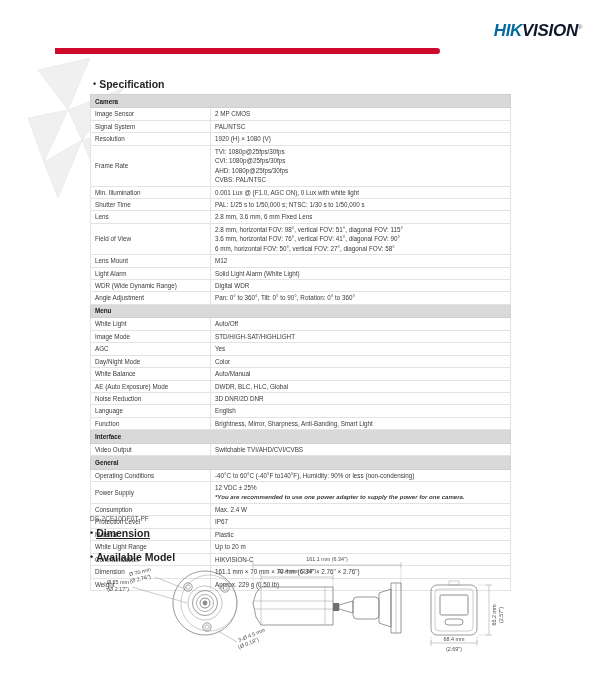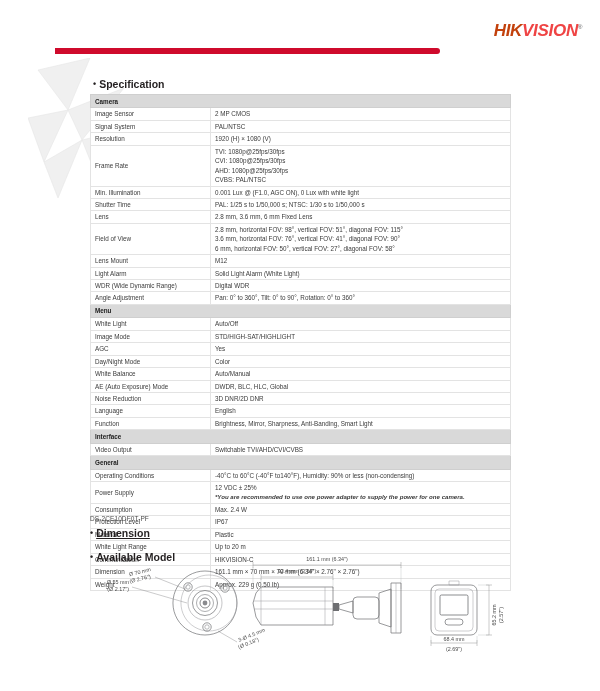--- a/index.html
+++ b/index.html
@@ -33,22 +33,22 @@
     right: 18px;
     top: 21px;
     font-family: "Liberation Sans", sans-serif;
     font-style: italic;
     font-weight: bold;
     font-size: 17px;
     letter-spacing: -0.3px;
     white-space: nowrap;
     z-index: 3;
   }
-  .logo .hik { color: #c2410c; }
-  .logo .vision { color: #ef4444; }
+  .logo .hik { color: #0369a1; }
+  .logo .vision { color: #0f172a; }
   .logo .reg {
     font-size: 6px;
     vertical-align: super;
     font-style: normal;
     font-weight: normal;
     color: #58595b;
   }
 
   .red-bar {
     position: absolute;

